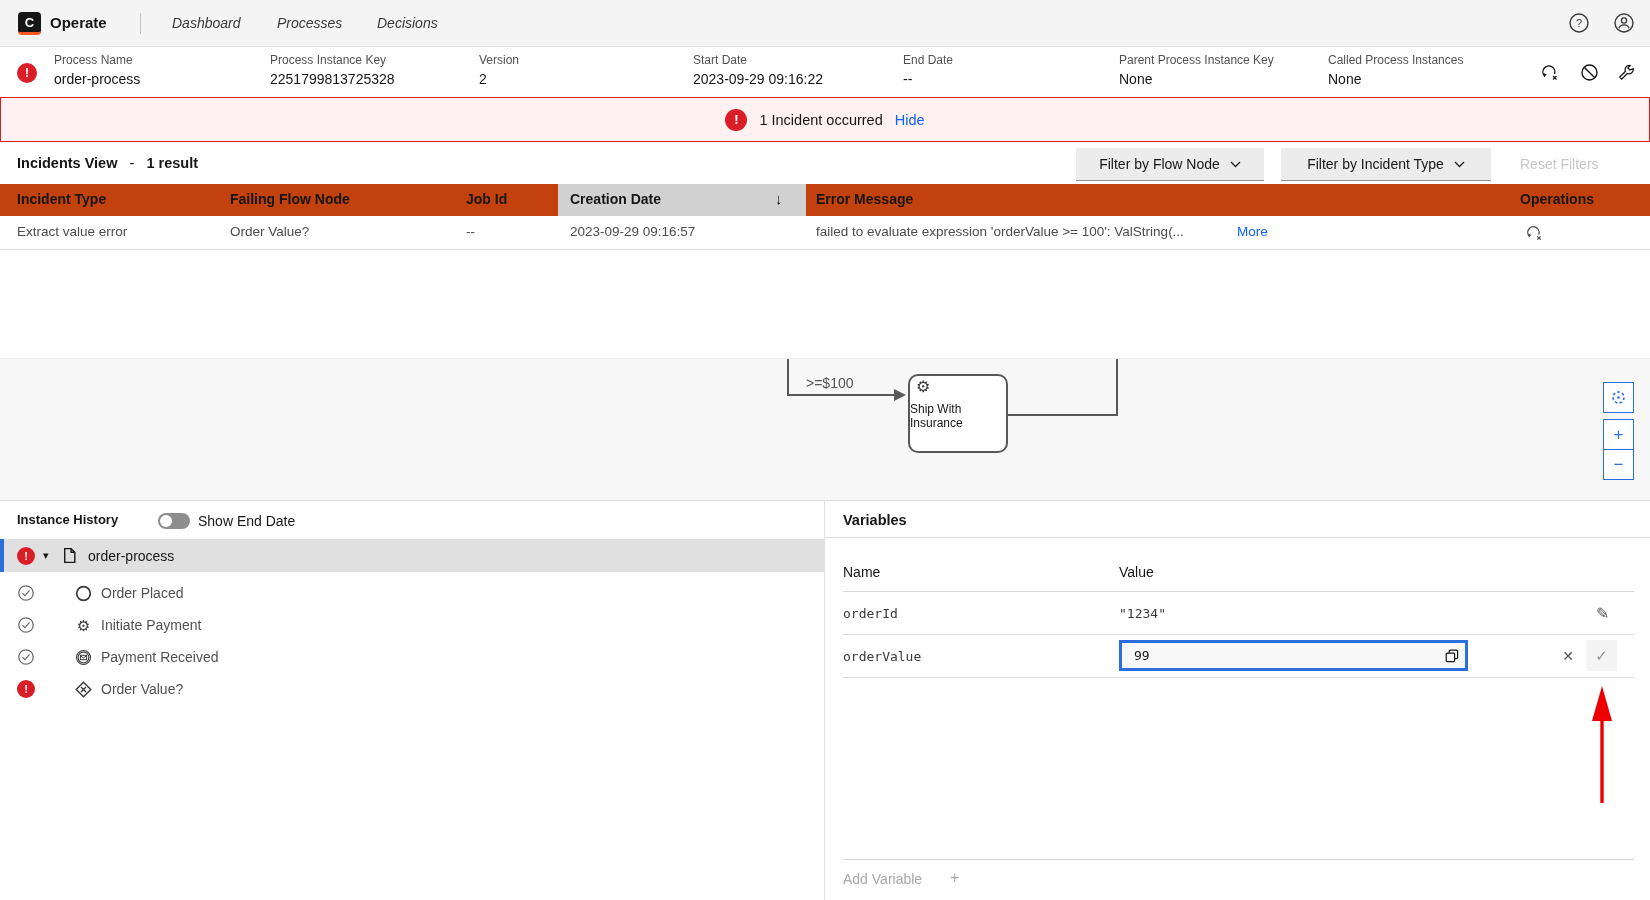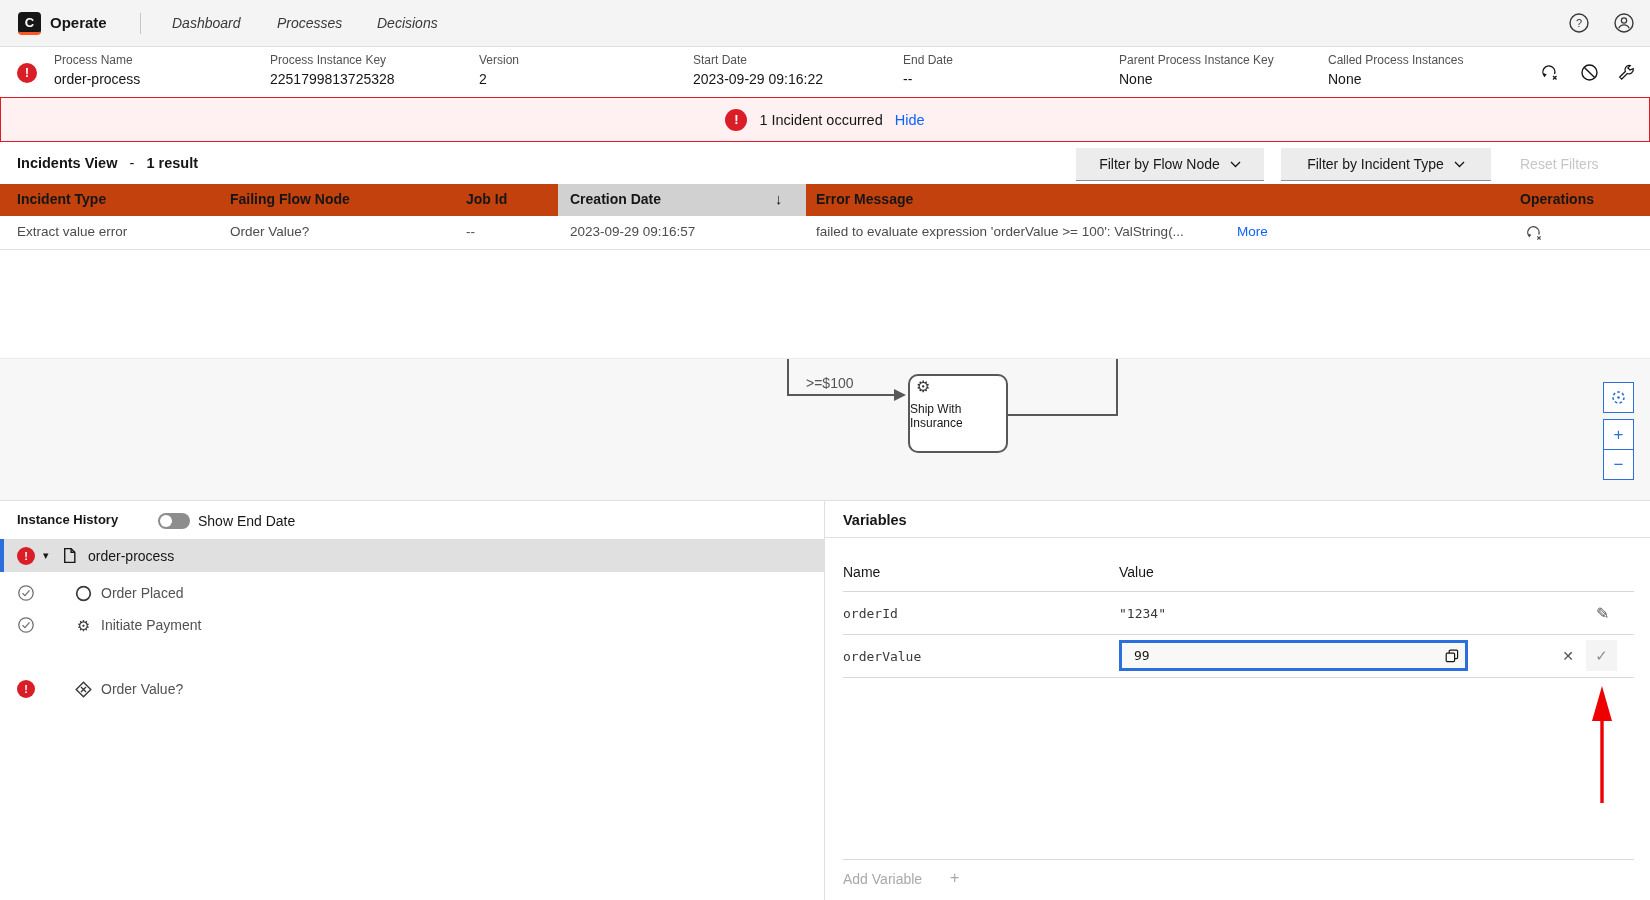--- a/index.html
+++ b/index.html
@@ -308,20 +308,33 @@
       <svg class="st-icon" viewBox="0 0 18 18">
         <circle cx="9" cy="9" r="7.2" fill="none" stroke="#6f6f6f" stroke-width="1.3"></circle>
         <polyline points="5.5,9.2 8,11.6 12.5,6.4" fill="none" stroke="#6f6f6f" stroke-width="1.3"></polyline>
       </svg>
       <div class="node-icon ni-sub">
           <span class="gear-glyph">⚙</span>
         </div>
       <div class="tlabel tl-sub">Initiate Payment</div>
     </div>
 
+    <div class="trow t3">
+      <svg class="st-icon" viewBox="0 0 18 18">
+        <circle cx="9" cy="9" r="7.2" fill="none" stroke="#6f6f6f" stroke-width="1.3"></circle>
+        <polyline points="5.5,9.2 8,11.6 12.5,6.4" fill="none" stroke="#6f6f6f" stroke-width="1.3"></polyline>
+      </svg>
+      <svg class="node-icon ni-sub" viewBox="0 0 17 17">
+        <circle cx="8.5" cy="8.5" r="7" fill="none" stroke="#393939" stroke-width="1.1"></circle>
+        <circle cx="8.5" cy="8.5" r="5.4" fill="none" stroke="#393939" stroke-width="1.1"></circle>
+        <rect x="5.4" y="6.3" width="6.2" height="4.4" fill="none" stroke="#393939" stroke-width="1"></rect>
+        <polyline points="5.4,6.7 8.5,9 11.6,6.7" fill="none" stroke="#393939" stroke-width="1"></polyline>
+      </svg>
+      <div class="tlabel tl-sub">Payment Received</div>
+    </div>
 
     <div class="trow t4">
       <div class="st-icon">
           <div class="err-badge" style="width:18px;height:18px;font-size:11px;">
             <span>!</span>
           </div>
         </div>
       <svg class="node-icon ni-sub" viewBox="0 0 17 17">
         <path d="M8.5 1.2 L15.8 8.5 L8.5 15.8 L1.2 8.5 Z" fill="none" stroke="#393939" stroke-width="1.4"></path>
         <path d="M6 6l5 5M11 6l-5 5" stroke="#393939" stroke-width="1.4"></path>

